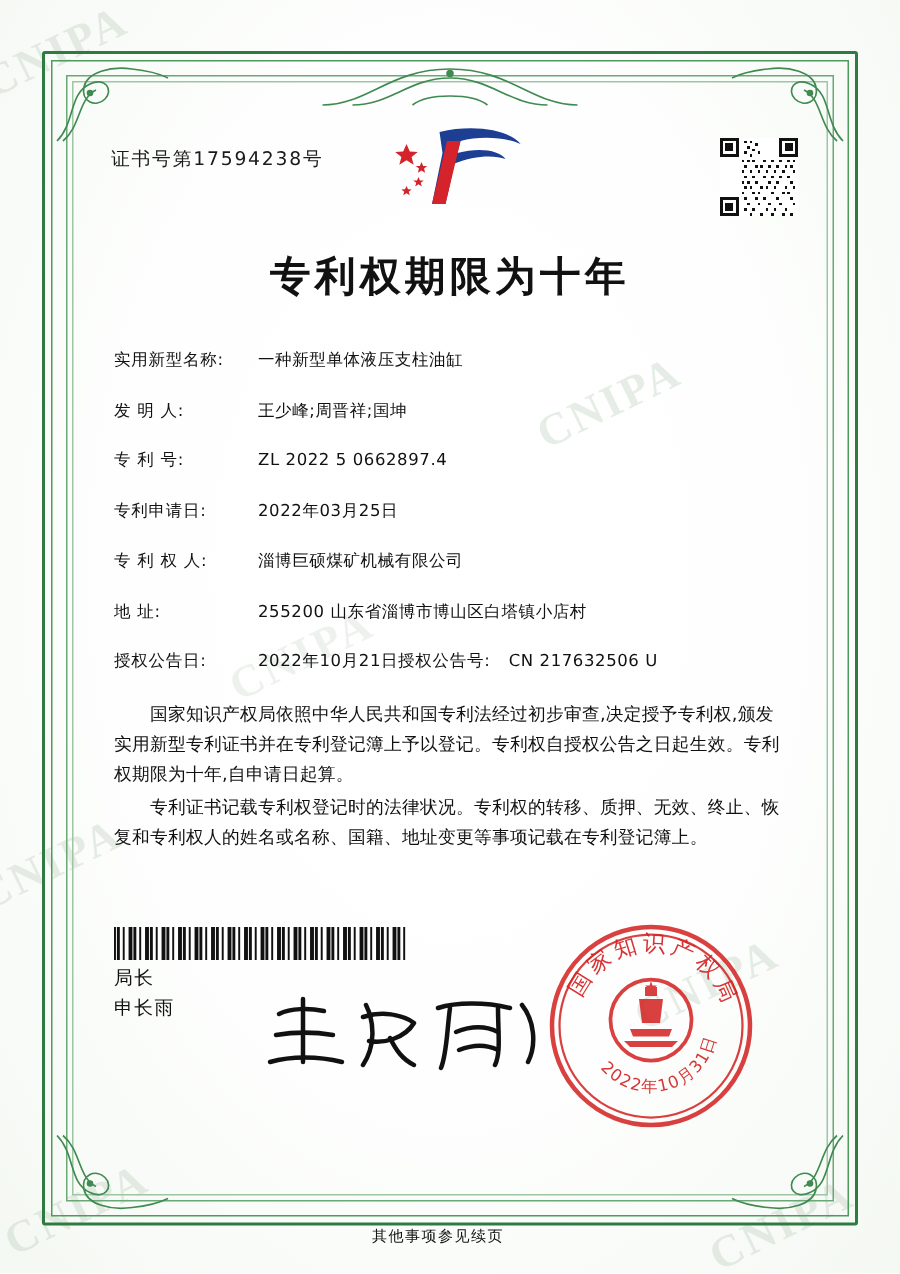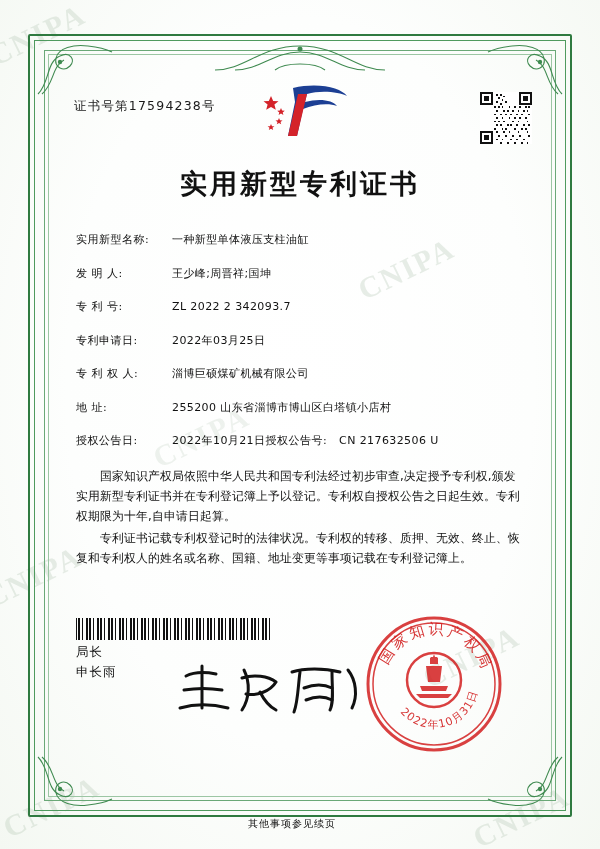--- a/index.html
+++ b/index.html
@@ -406,34 +406,34 @@
 
         <g fill="#d4232a">
           <polygon points="30,16 32.2,21 37.5,21.3 33.4,24.6 34.8,29.8 30,26.9 25.2,29.8 26.6,24.6 22.5,21.3 27.8,21"></polygon>
           <polygon points="40,28 41.1,30.6 43.8,30.7 41.7,32.4 42.4,35.1 40,33.6 37.6,35.1 38.3,32.4 36.2,30.7 38.9,30.6"></polygon>
           <polygon points="38,38 39,40.3 41.5,40.4 39.5,41.9 40.2,44.3 38,42.9 35.8,44.3 36.5,41.9 34.5,40.4 37,40.3"></polygon>
           <polygon points="30,44 31,46.2 33.4,46.3 31.5,47.8 32.2,50.1 30,48.8 27.8,50.1 28.5,47.8 26.6,46.3 29,46.2"></polygon>
         </g>
       </svg>
     </div>
 
-    <div class="doc-title">实用新型专利证书</div>
+    <div class="doc-title">专利权期限为十年</div>
 
     <div class="fields">
       <div class="row">
         <span class="lbl">实用新型名称:</span>
         <span class="val">一种新型单体液压支柱油缸</span>
       </div>
       <div class="row">
         <span class="lbl">发  明  人:</span>
         <span class="val">王少峰;周晋祥;国坤</span>
       </div>
       <div class="row">
         <span class="lbl">专  利  号:</span>
-        <span class="val">ZL 2022 2 342093.7</span>
+        <span class="val">ZL 2022 5 0662897.4</span>
       </div>
       <div class="row">
         <span class="lbl">专利申请日:</span>
         <span class="val">2022年03月25日</span>
       </div>
       <div class="row">
         <span class="lbl">专  利  权  人:</span>
         <span class="val">淄博巨硕煤矿机械有限公司</span>
       </div>
       <div class="row">

